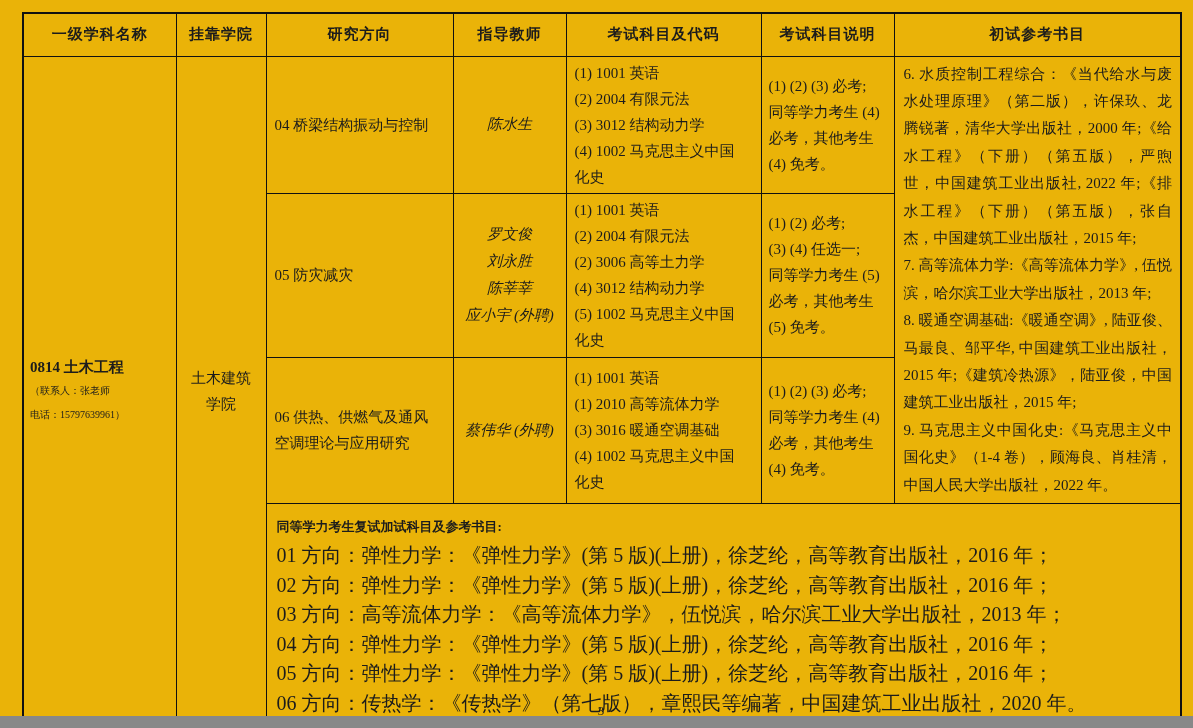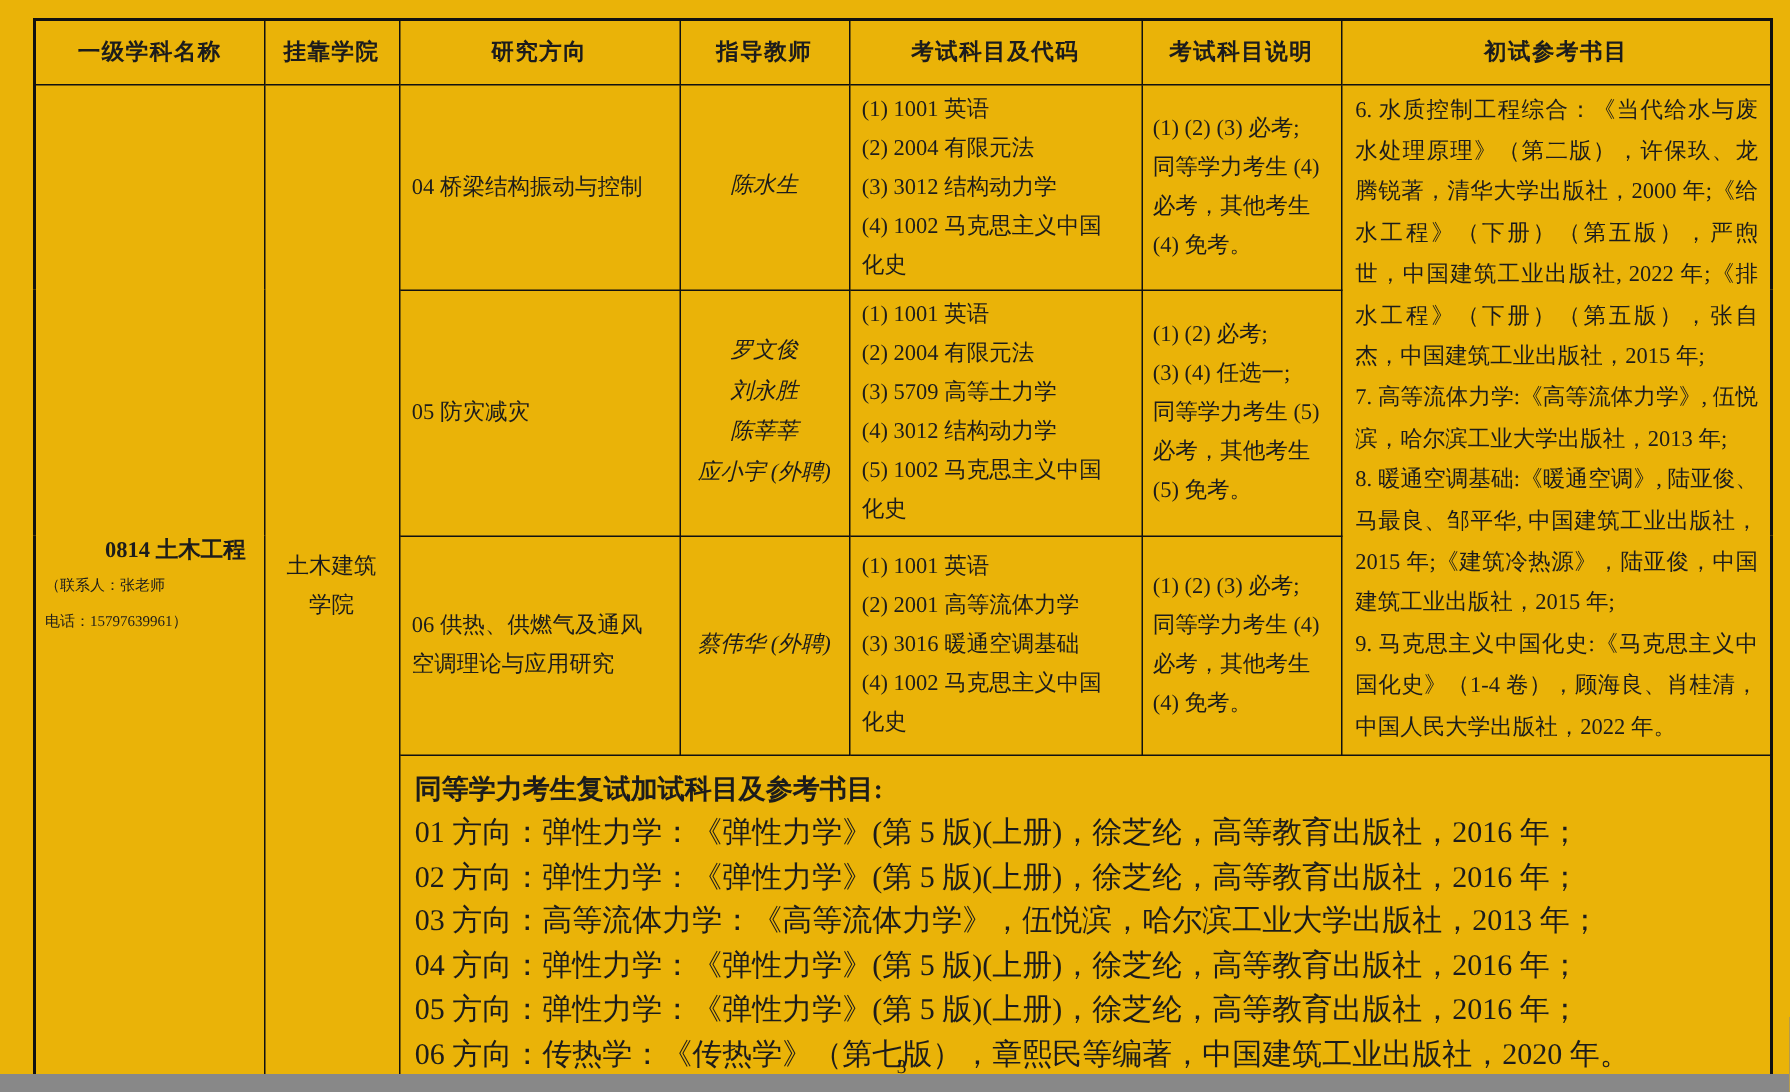--- a/index.html
+++ b/index.html
@@ -29,35 +29,35 @@
     overflow: hidden;
   }
   .doc-table { border: 2px solid #111; }
   th.hdr {
     font-weight: bold;
     text-align: center;
     font-size: 15px;
     letter-spacing: 1px;
   }
   td.discipline-cell { padding: 6px 6px; vertical-align: middle; }
-  .disc-name { font-weight: bold; font-size: 15px; line-height: 24px; margin-left: 40px; }
+  .disc-name { font-weight: bold; font-size: 15px; line-height: 24px; }
   .disc-contact { font-size: 10px; line-height: 24px; }
   td.college-cell { text-align: center; vertical-align: middle; }
   .college-line { line-height: 26px; }
   td.direction-cell { padding: 6px 8px; vertical-align: middle; white-space: pre-line; line-height: 26px; }
   td.teacher-cell { text-align: center; vertical-align: middle; }
   .teacher-line { line-height: 27px; font-style: italic; }
   td.subjects-cell { padding: 3px 8px; vertical-align: middle; margin-left: 21px; }
   .subject-line { line-height: 26px; white-space: pre-line; }
   td.notes-cell { padding: 4px 7px; vertical-align: middle; margin-left: 44px; }
   .note-text { line-height: 26px; white-space: pre-line; }
   td.refs-cell { padding: 4px 8px 4px 9px; vertical-align: top; }
   .ref-entry { line-height: 27.4px; text-align: justify; text-justify: inter-character; }
   td.supplement-cell { padding: 8px 10px; vertical-align: top; }
-  .supp-title { font-weight: bold; line-height: 29px; font-size: 18px; }
+  .supp-title { font-weight: bold; line-height: 29px; font-size: 13px; }
   .supp-line { line-height: 29.5px; font-size: 20px; }
   .page-number {
     position: absolute;
     left: 22px;
     top: 703px;
     width: 1158px;
     text-align: center;
     font-size: 13px;
   }
 </style>
@@ -126,21 +126,21 @@
       <td class="direction-cell">05  防灾减灾</td>
       <td class="teacher-cell">
         <div class="teacher-line">罗文俊</div>
         <div class="teacher-line">刘永胜</div>
         <div class="teacher-line">陈莘莘</div>
         <div class="teacher-line">应小宇 (外聘)</div>
       </td>
       <td class="subjects-cell">
         <div class="subject-line">(1) 1001 英语</div>
         <div class="subject-line">(2) 2004 有限元法</div>
-        <div class="subject-line">(3) 5709 高等土力学</div>
+        <div class="subject-line">(2) 3006 高等土力学</div>
         <div class="subject-line">(4) 3012 结构动力学</div>
         <div class="subject-line">(5) 1002 马克思主义中国
 化史</div>
       </td>
       <td class="notes-cell">
         <div class="note-text">(1) (2) 必考;
 (3) (4) 任选一;
 同等学力考生 (5)
 必考，其他考生
 (5) 免考。</div>
@@ -148,21 +148,21 @@
     </tr>
 
     <tr style="height:146px">
       <td class="direction-cell">06  供热、供燃气及通风
 空调理论与应用研究</td>
       <td class="teacher-cell">
         <div class="teacher-line">蔡伟华 (外聘)</div>
       </td>
       <td class="subjects-cell">
         <div class="subject-line">(1) 1001 英语</div>
-        <div class="subject-line">(2) 2001 高等流体力学</div>
+        <div class="subject-line">(1) 2010 高等流体力学</div>
         <div class="subject-line">(3) 3016 暖通空调基础</div>
         <div class="subject-line">(4) 1002 马克思主义中国
 化史</div>
       </td>
       <td class="notes-cell">
         <div class="note-text">(1) (2) (3) 必考;
 同等学力考生 (4)
 必考，其他考生
 (4) 免考。</div>
       </td>

